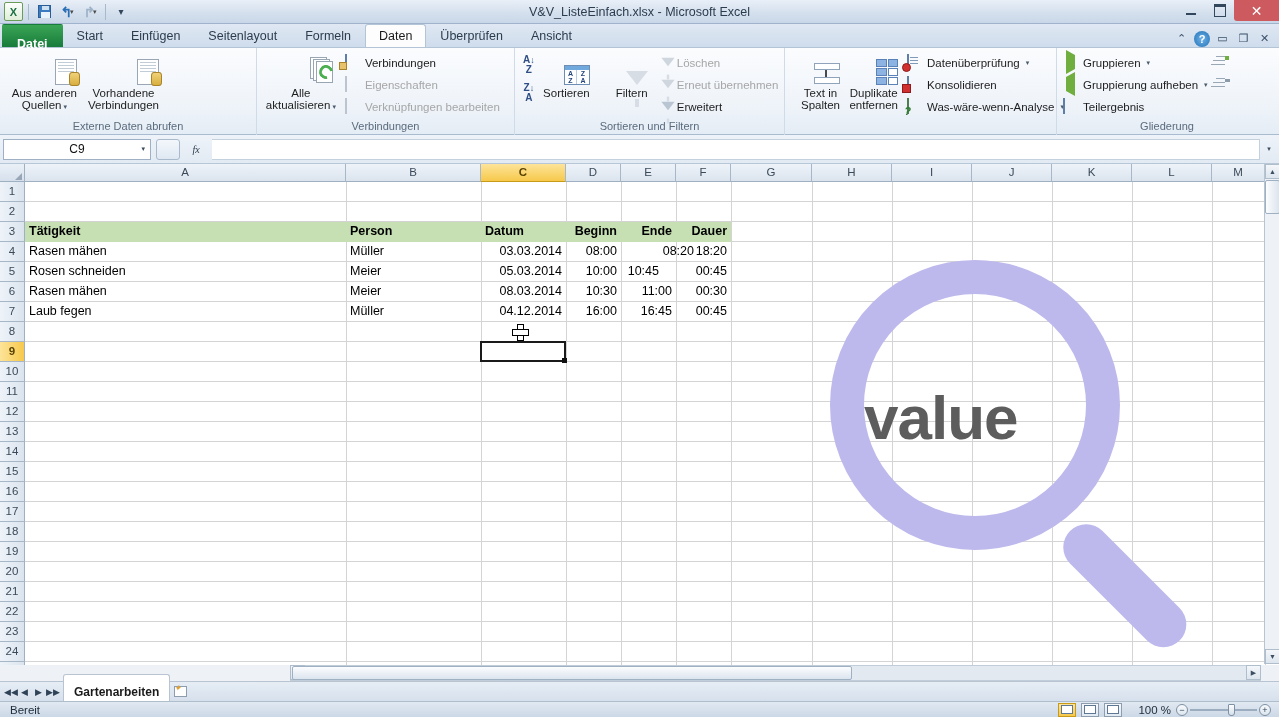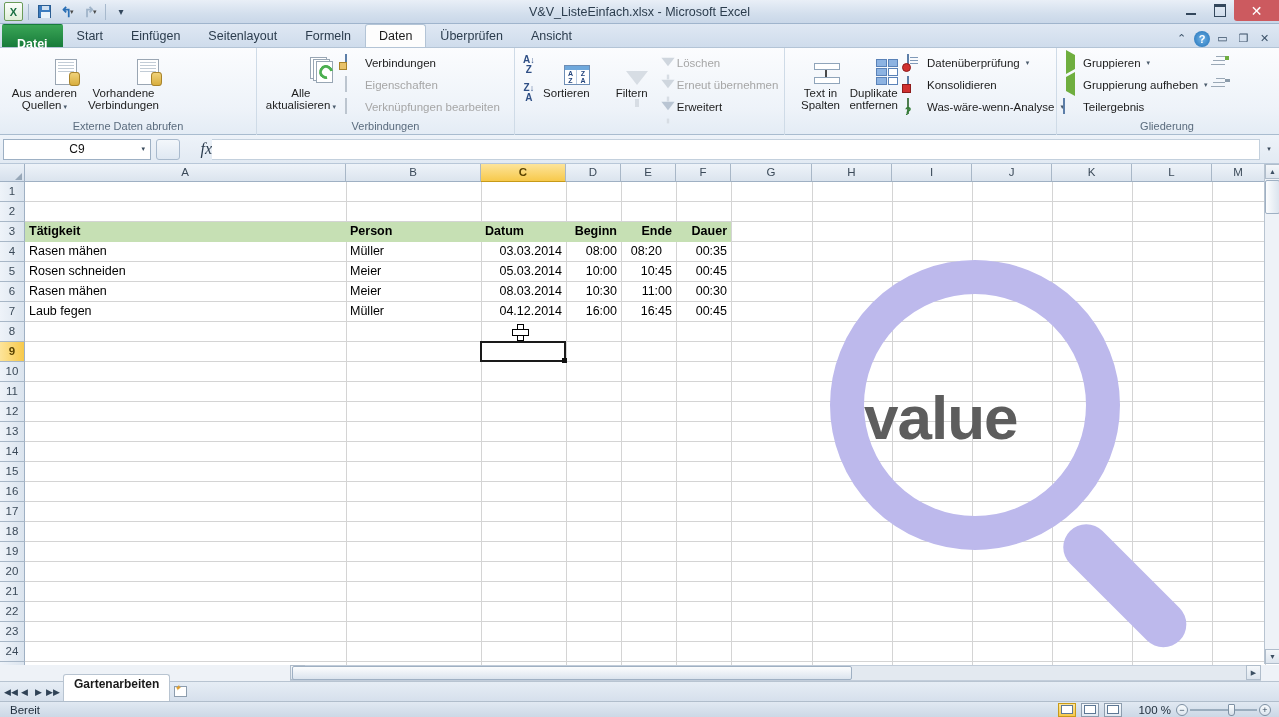--- a/index.html
+++ b/index.html
@@ -165,22 +165,22 @@
   .namebox {
     width:148px; height:21px; background:#fff; border:1px solid #9db0c4;
     display:flex; align-items:center; justify-content:center; position:relative;
     font-size:12px; color:#111;
   }
   .namebox .nb-caret{position:absolute; right:5px; font-size:7px; color:#3a4b5c;}
   .fx-area { display:flex; align-items:center; height:21px; margin-left:5px; }
   .fx-btn { width:24px;height:21px; display:flex;align-items:center;justify-content:center;
             background:linear-gradient(#f3f7fb,#dfe8f2); border:1px solid #a9bacd; border-radius:3px;
             color:#8a97a5; font-size:11px;}
-  .fx-lbl { width:32px; text-align:right; font-style:italic; font-family:"Liberation Serif",serif;
-            font-size:16px; color:#2b3c4d;}
+  .fx-lbl { width:32px; text-align:center; font-style:italic; font-family:"Liberation Serif",serif;
+            font-size:10px; color:#2b3c4d;}
   .finput { flex:1; height:21px; background:#fff; border:1px solid #c3d0dd; border-left:none;
             margin-right:2px; }
   .fdrop { width:14px;height:21px; display:flex;align-items:center;justify-content:center;
            font-size:7px;color:#3a4b5c;}
 
   
   .gridwrap { position:absolute; left:0; top:164px; width:1279px; height:517px; background:#fff; overflow:hidden;}
   .corner { position:absolute; left:0; top:0; width:25px; height:18px;
             background:linear-gradient(#eaf0f7,#d6e0ec); border-right:1px solid #9fb0c3;
             border-bottom:1px solid #9fb0c3; }
@@ -241,21 +241,21 @@
   .hsc-arrow{position:absolute;width:15px;height:15px;top:0;
              background:linear-gradient(#f4f7fa,#dde5ee);border:1px solid #b0bdcb;
              display:flex;align-items:center;justify-content:center;font-size:7px;color:#3d5063;}
 
   
   .sheetbar { position:absolute; left:0; top:681px; width:1279px; height:20px;
               background:linear-gradient(#e6edf5,#d6e0ec); border-top:1px solid #b8c4d1;
               display:flex; align-items:center;}
   .navbtns { display:flex; gap:1px; padding:0 4px; }
   .navbtns span{ font-size:9px; color:#2f4256; width:13px; text-align:center;}
-  .stab { height:35px; line-height:18px; padding:0 10px; font-size:12px; background:#fff;
+  .stab { height:35px; line-height:18px; padding:8px 10px; font-size:12px; background:#fff;
           border:1px solid #b8c4d1; border-bottom:none; border-radius:3px 3px 0 0;
           font-weight:bold; color:#1a1a1a;}
   .stab-new { width:20px;height:19px; display:flex;align-items:center;justify-content:center;}
 
   
   .statusbar { position:absolute; left:0; top:701px; width:1279px; height:16px;
                background:linear-gradient(#e1e9f2,#ccd8e6); border-top:1px solid #b0bdcb;
                display:flex; align-items:center; font-size:11.5px; color:#22303e;}
   .st-ready { padding-left:10px; width:170px; }
   .st-right { margin-left:auto; display:flex; align-items:center; gap:5px; padding-right:8px;}
@@ -420,20 +420,21 @@
           <div class="smbtn dis">
             <span class="sico"><span class="funnel" style="border-top-color:#cfd6de;transform:scale(.6);display:inline-block"></span></span>
             <span class="slabel">Erneut übernehmen</span>
           </div>
           <div class="smbtn">
             <span class="sico"><span class="funnel" style="border-top-color:#b9c5d3;transform:scale(.6);display:inline-block"></span></span>
             <span class="slabel">Erweitert</span>
           </div>
         </div>
       </div>
+      <div class="glabel">Sortieren und Filtern</div>
     </div>
 
     <div class="rgroup" style="width:272px">
       <div class="gcontent">
         <div class="bigbtn" style="width:50px">
           <span class="bico">
             <span class="tbl-ico">
                 <i class="r" style="top:0"></i>
                 <i class="r" style="top:14px"></i>
               <i style="position:absolute;left:11px;top:7px;width:2px;height:7px;background:#4a4a4a"></i>
@@ -633,27 +634,27 @@
           <div class="cell bold" style="left: 1px; top: 40px; width: 319px;">Tätigkeit</div>
           <div class="cell bold" style="left: 322px; top: 40px; width: 133px;">Person</div>
           <div class="cell bold" style="left: 457px; top: 40px; width: 83px;">Datum</div>
           <div class="cell bold r" style="left: 542px; top: 40px; width: 53px;">Beginn</div>
           <div class="cell bold r" style="left: 597px; top: 40px; width: 53px;">Ende</div>
           <div class="cell bold r" style="left: 652px; top: 40px; width: 53px;">Dauer</div>
           <div class="cell " style="left: 1px; top: 60px; width: 319px;">Rasen mähen</div>
           <div class="cell " style="left: 322px; top: 60px; width: 133px;">Müller</div>
           <div class="cell r" style="left: 457px; top: 60px; width: 83px;">03.03.2014</div>
           <div class="cell r" style="left: 542px; top: 60px; width: 53px;">08:00</div>
-          <div class="cell r" style="left: 587px; top: 60px; width: 53px;">08:20</div>
-          <div class="cell r" style="left: 652px; top: 60px; width: 53px;">00:35</div>
+          <div class="cell r" style="left: 619px; top: 60px; width: 53px;">08:20</div>
+          <div class="cell r" style="left: 652px; top: 60px; width: 53px;">18:20</div>
           <div class="cell " style="left: 1px; top: 80px; width: 319px;">Rosen schneiden</div>
           <div class="cell " style="left: 322px; top: 80px; width: 133px;">Meier</div>
           <div class="cell r" style="left: 457px; top: 80px; width: 83px;">05.03.2014</div>
           <div class="cell r" style="left: 542px; top: 80px; width: 53px;">10:00</div>
-          <div class="cell r" style="left: 597px; top: 80px; width: 53px;">10:45</div>
+          <div class="cell r" style="left: 584px; top: 80px; width: 53px;">10:45</div>
           <div class="cell r" style="left: 652px; top: 80px; width: 53px;">00:45</div>
           <div class="cell " style="left: 1px; top: 100px; width: 319px;">Rasen mähen</div>
           <div class="cell " style="left: 322px; top: 100px; width: 133px;">Meier</div>
           <div class="cell r" style="left: 457px; top: 100px; width: 83px;">08.03.2014</div>
           <div class="cell r" style="left: 542px; top: 100px; width: 53px;">10:30</div>
           <div class="cell r" style="left: 597px; top: 100px; width: 53px;">11:00</div>
           <div class="cell r" style="left: 652px; top: 100px; width: 53px;">00:30</div>
           <div class="cell " style="left: 1px; top: 120px; width: 319px;">Laub fegen</div>
           <div class="cell " style="left: 322px; top: 120px; width: 133px;">Müller</div>
           <div class="cell r" style="left: 457px; top: 120px; width: 83px;">04.12.2014</div>

